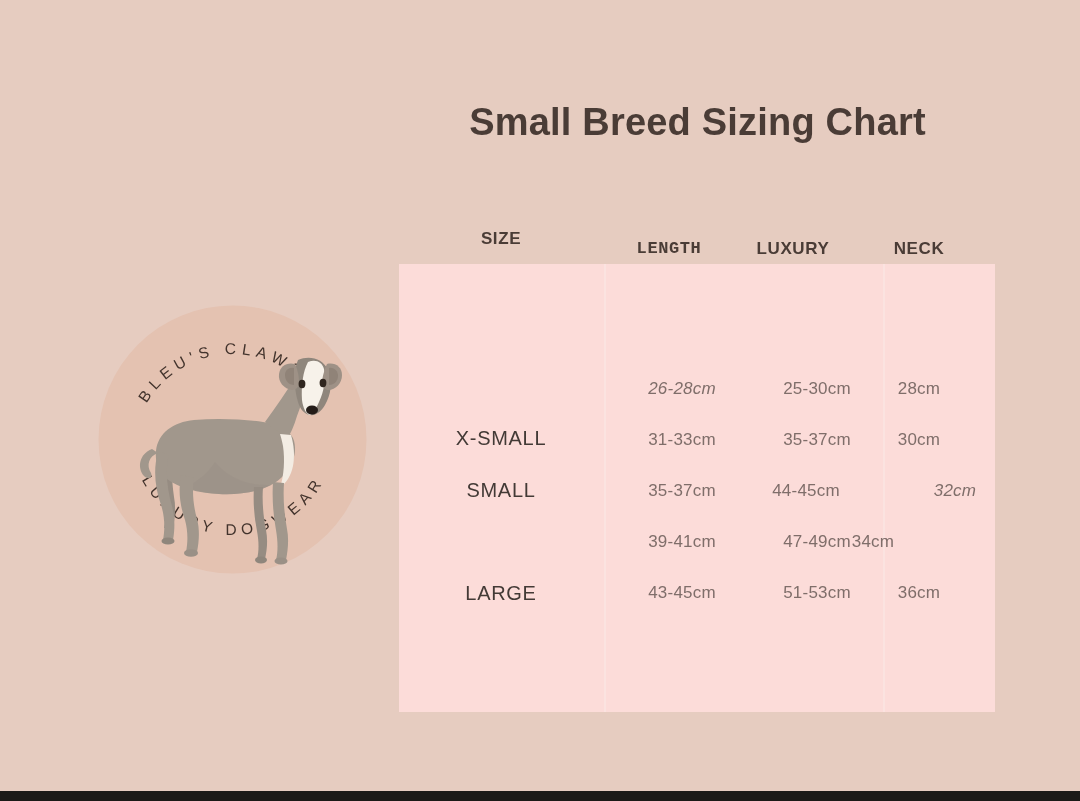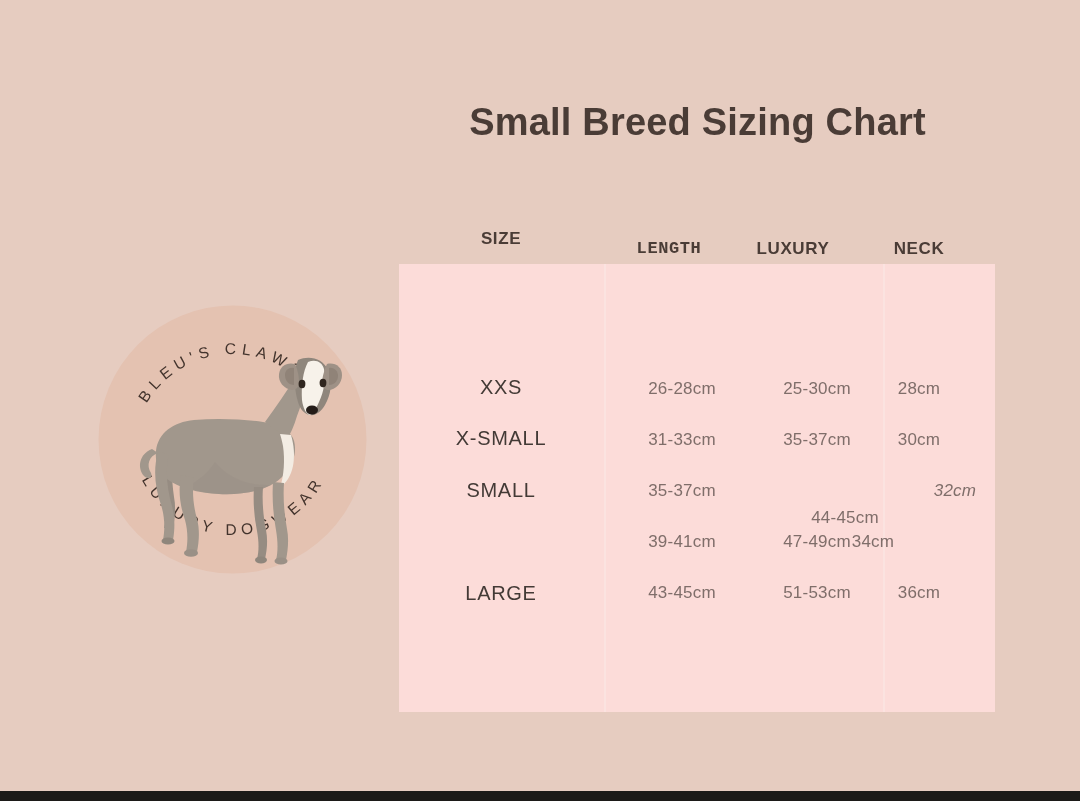--- a/index.html
+++ b/index.html
@@ -242,33 +242,32 @@
   <div id="table-panel">
     <div class="col-divider" id="divider-1"></div>
     <div class="col-divider" id="divider-2"></div>
   </div>
 
   <div class="col-header" id="header-size">SIZE</div>
   <div class="col-header" id="header-length">LENGTH</div>
   <div class="col-header" id="header-chest">LUXURY</div>
   <div class="col-header" id="header-neck">NECK</div>
 
-  <div class="size-label cell-size" style="left:411px; top:376px;">XXS</div>
-  <div class="measure cell-length" style="left:617px; top:379px;">26-28cm</div>
+  <div class="measure cell-length" style="left:617px; top:379px;font-style:italic;">26-28cm</div>
   <div class="measure cell-chest" style="left:752px; top:379px;">25-30cm</div>
   <div class="measure cell-neck" style="left:859px; top:379px;">28cm</div>
 
   <div class="size-label cell-size" style="left:411px; top:427px;">X-SMALL</div>
   <div class="measure cell-length" style="left:617px; top:430px;">31-33cm</div>
   <div class="measure cell-chest" style="left:752px; top:430px;">35-37cm</div>
   <div class="measure cell-neck" style="left:859px; top:430px;">30cm</div>
 
   <div class="size-label cell-size" style="left:411px; top:479px;">SMALL</div>
   <div class="measure cell-length" style="left:617px; top:481px;">35-37cm</div>
-  <div class="measure cell-chest" style="left:780px; top:481px;margin-top:27px;">44-45cm</div>
+  <div class="measure cell-chest" style="left:741px; top:481px;">44-45cm</div>
   <div class="measure cell-neck" style="left:895px; top:481px;font-style:italic;">32cm</div>
 
   <div class="measure cell-length" style="left:617px; top:532px;">39-41cm</div>
   <div class="measure cell-chest" style="left:752px; top:532px;">47-49cm</div>
   <div class="measure cell-neck" style="left:813px; top:532px;">34cm</div>
 
   <div class="size-label cell-size" style="left:411px; top:582px;">LARGE</div>
   <div class="measure cell-length" style="left:617px; top:583px;">43-45cm</div>
   <div class="measure cell-chest" style="left:752px; top:583px;">51-53cm</div>
   <div class="measure cell-neck" style="left:859px; top:583px;">36cm</div>

